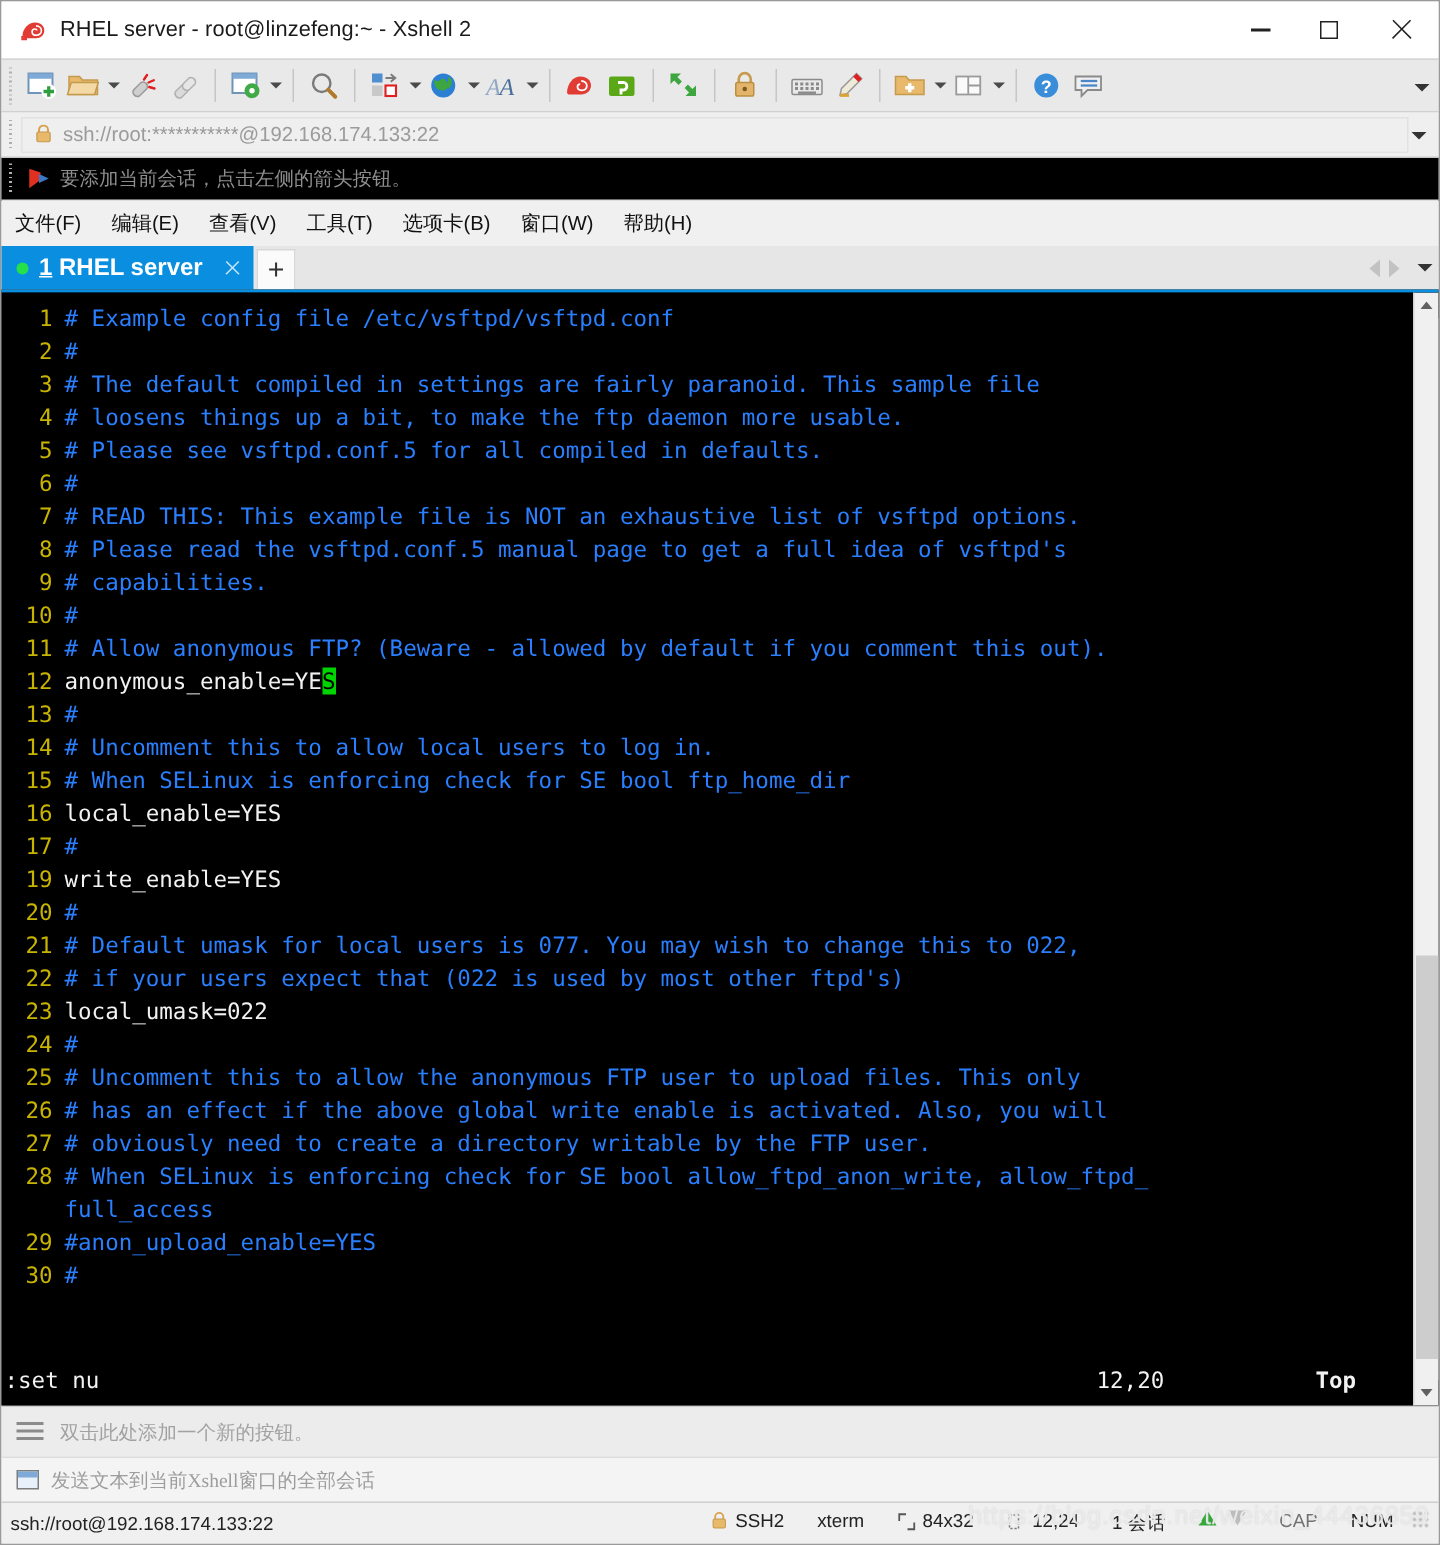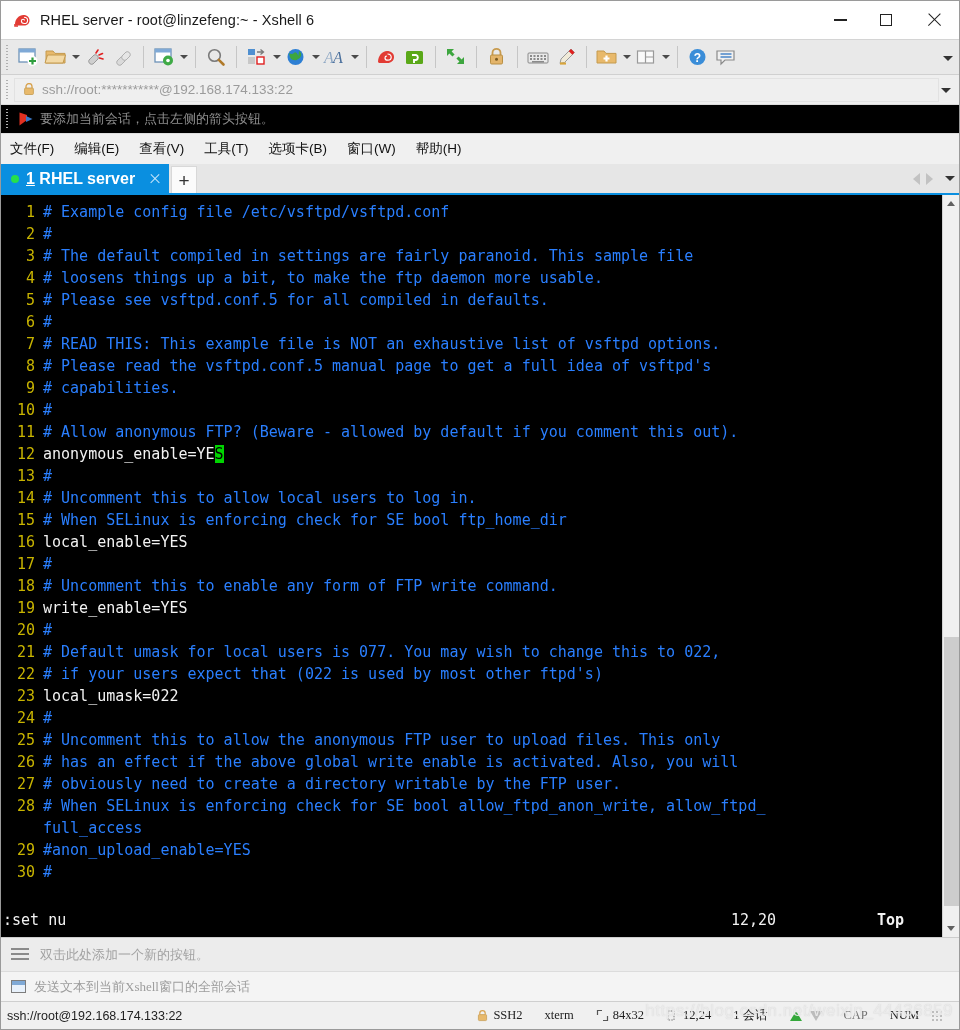--- a/index.html
+++ b/index.html
@@ -299,21 +299,21 @@
 
   
   .statusbar {
     height: 28px; min-height:28px; background:#f0f0f0;
     border-top: 1px solid #cfcfcf;
     display:flex; align-items:center;
     font-size: 12.5px; color:#222;
     position: relative; padding-left: 6px;
   }
   .sb-left { white-space: nowrap; }
-  .sb-right { margin-left:auto; display:flex; align-items:center; padding-right: 16px; font-family: Liberation Serif, serif;}
+  .sb-right { margin-left:auto; display:flex; align-items:flex-start; padding-right: 6px;}
   .sb-cell { display:flex; align-items:center; white-space:nowrap; margin-left: 22px; }
   .sb-cell.dim { color:#737373; }
   .sb-lock { width: 11px; height: 12px; margin-right:5px; flex:0 0 auto;}
   .sb-ico { width: 13px; height: 13px; margin-right: 4px; flex:0 0 auto;}
   .sb-up, .sb-dn { width:0;height:0;flex:0 0 auto;}
   .sb-up { border-left:6px solid transparent;border-right:6px solid transparent;border-bottom:10px solid #34a83a; margin-left:22px;}
   .sb-dn { border-left:6px solid transparent;border-right:6px solid transparent;border-top:10px solid #bdbdbd; margin-left:8px;}
   .sb-grip {
     width: 12px; height: 12px; margin-left: 12px;
     background-image:
@@ -338,21 +338,21 @@
 <div class="app">
 
   <div class="titlebar">
     <span class="title-icon">
       <svg class="snail" viewBox="0 0 18 18">
         <path d="M2 13 C2 8 6 4 10.5 4 C14.5 4 16.5 6.5 16.5 9.5 C16.5 12.5 14 14.5 11 14.5 L3 14.5 Z" fill="#e23b34"></path>
         <path d="M11 6.2 C13.2 6.2 14.6 7.7 14.6 9.4 C14.6 11.2 13.2 12.5 11.2 12.5 C9.5 12.5 8.4 11.4 8.4 10.1 C8.4 9 9.2 8.3 10.2 8.3 C11 8.3 11.5 8.8 11.5 9.4" fill="none" stroke="#ffffff" stroke-width="1.1"></path>
         <path d="M2 13 L2 15 L5 15" fill="none" stroke="#e23b34" stroke-width="1.6"></path>
       </svg>
     </span>
-    <span class="title-text">RHEL server - root@linzefeng:~ - Xshell 6</span>
+    <span class="title-text">RHEL server - root@linzefeng:~ - Xshell 2</span>
     <div class="win-btns">
       <div class="win-btn">
           <span class="wb-min"></span>
         </div>
       <div class="win-btn">
           <span class="wb-max"></span>
         </div>
       <div class="win-btn">
           <span class="wb-close"></span>
         </div>
@@ -623,21 +623,20 @@
         <div class="tline"><span class="lnum">8</span><span class="ltext"><span class="c-cmt"># Please read the vsftpd.conf.5 manual page to get a full idea of vsftpd's</span></span></div>
         <div class="tline"><span class="lnum">9</span><span class="ltext"><span class="c-cmt"># capabilities.</span></span></div>
         <div class="tline"><span class="lnum">10</span><span class="ltext"><span class="c-cmt">#</span></span></div>
         <div class="tline"><span class="lnum">11</span><span class="ltext"><span class="c-cmt"># Allow anonymous FTP? (Beware - allowed by default if you comment this out).</span></span></div>
         <div class="tline"><span class="lnum">12</span><span class="ltext"><span class="c-txt">anonymous_enable=YE</span><span class="cursor">S</span></span></div>
         <div class="tline"><span class="lnum">13</span><span class="ltext"><span class="c-cmt">#</span></span></div>
         <div class="tline"><span class="lnum">14</span><span class="ltext"><span class="c-cmt"># Uncomment this to allow local users to log in.</span></span></div>
         <div class="tline"><span class="lnum">15</span><span class="ltext"><span class="c-cmt"># When SELinux is enforcing check for SE bool ftp_home_dir</span></span></div>
         <div class="tline"><span class="lnum">16</span><span class="ltext"><span class="c-txt">local_enable=YES</span></span></div>
         <div class="tline"><span class="lnum">17</span><span class="ltext"><span class="c-cmt">#</span></span></div>
-        <div class="tline"><span class="lnum">18</span><span class="ltext"><span class="c-cmt"># Uncomment this to enable any form of FTP write command.</span></span></div>
         <div class="tline"><span class="lnum">19</span><span class="ltext"><span class="c-txt">write_enable=YES</span></span></div>
         <div class="tline"><span class="lnum">20</span><span class="ltext"><span class="c-cmt">#</span></span></div>
         <div class="tline"><span class="lnum">21</span><span class="ltext"><span class="c-cmt"># Default umask for local users is 077. You may wish to change this to 022,</span></span></div>
         <div class="tline"><span class="lnum">22</span><span class="ltext"><span class="c-cmt"># if your users expect that (022 is used by most other ftpd's)</span></span></div>
         <div class="tline"><span class="lnum">23</span><span class="ltext"><span class="c-txt">local_umask=022</span></span></div>
         <div class="tline"><span class="lnum">24</span><span class="ltext"><span class="c-cmt">#</span></span></div>
         <div class="tline"><span class="lnum">25</span><span class="ltext"><span class="c-cmt"># Uncomment this to allow the anonymous FTP user to upload files. This only</span></span></div>
         <div class="tline"><span class="lnum">26</span><span class="ltext"><span class="c-cmt"># has an effect if the above global write enable is activated. Also, you will</span></span></div>
         <div class="tline"><span class="lnum">27</span><span class="ltext"><span class="c-cmt"># obviously need to create a directory writable by the FTP user.</span></span></div>
         <div class="tline"><span class="lnum">28</span><span class="ltext"><span class="c-cmt"># When SELinux is enforcing check for SE bool allow_ftpd_anon_write, allow_ftpd_</span></span></div>

